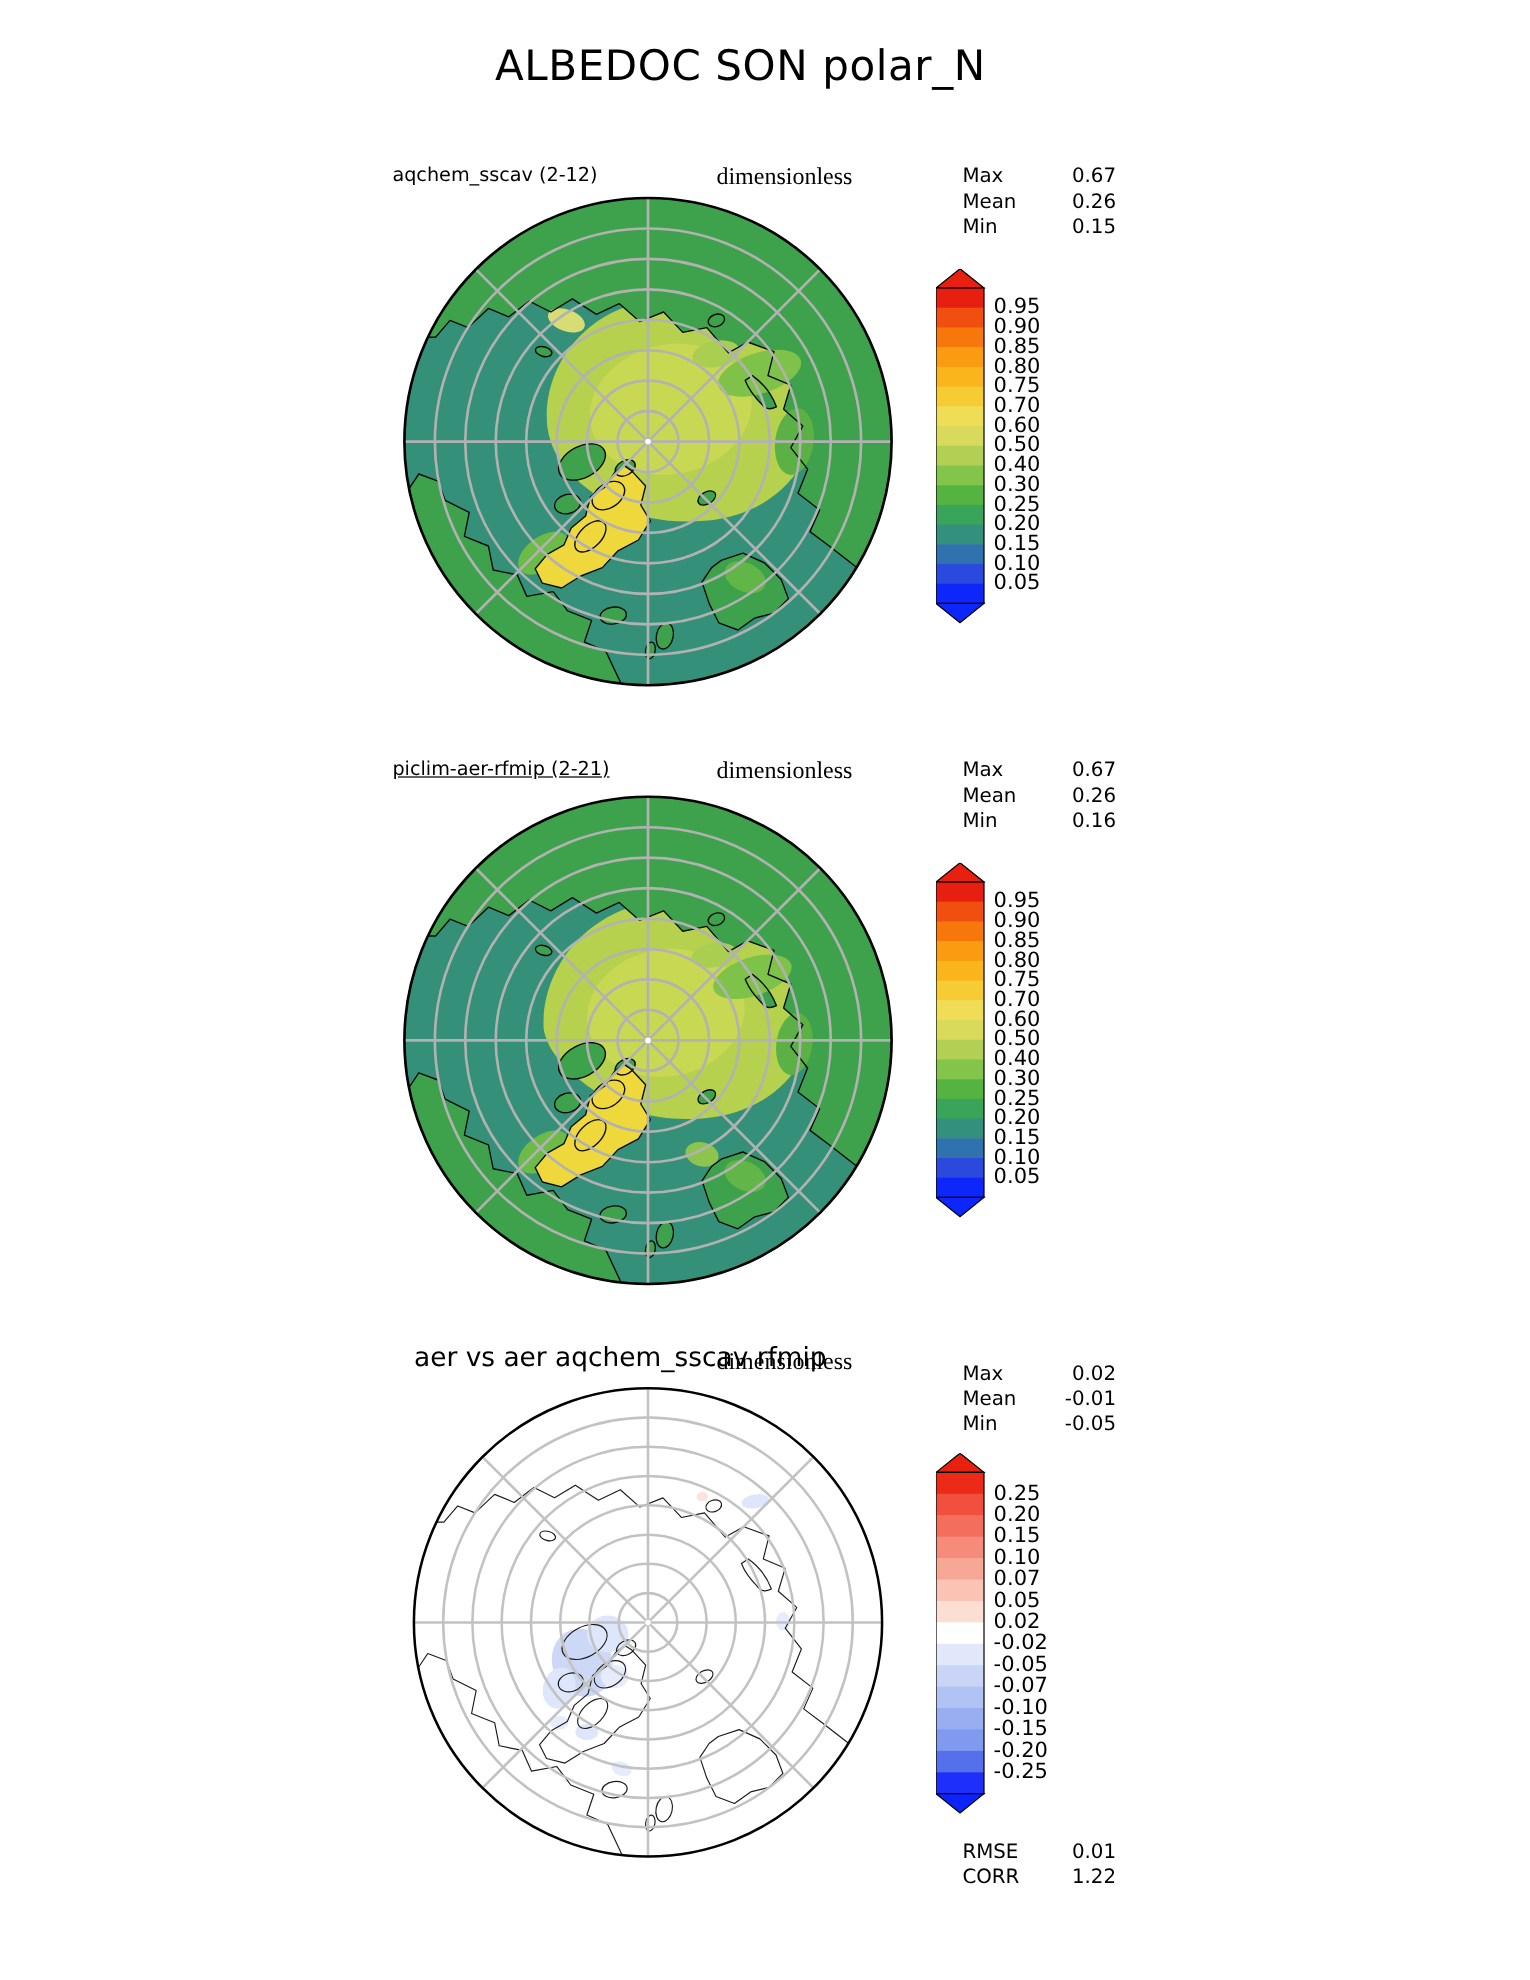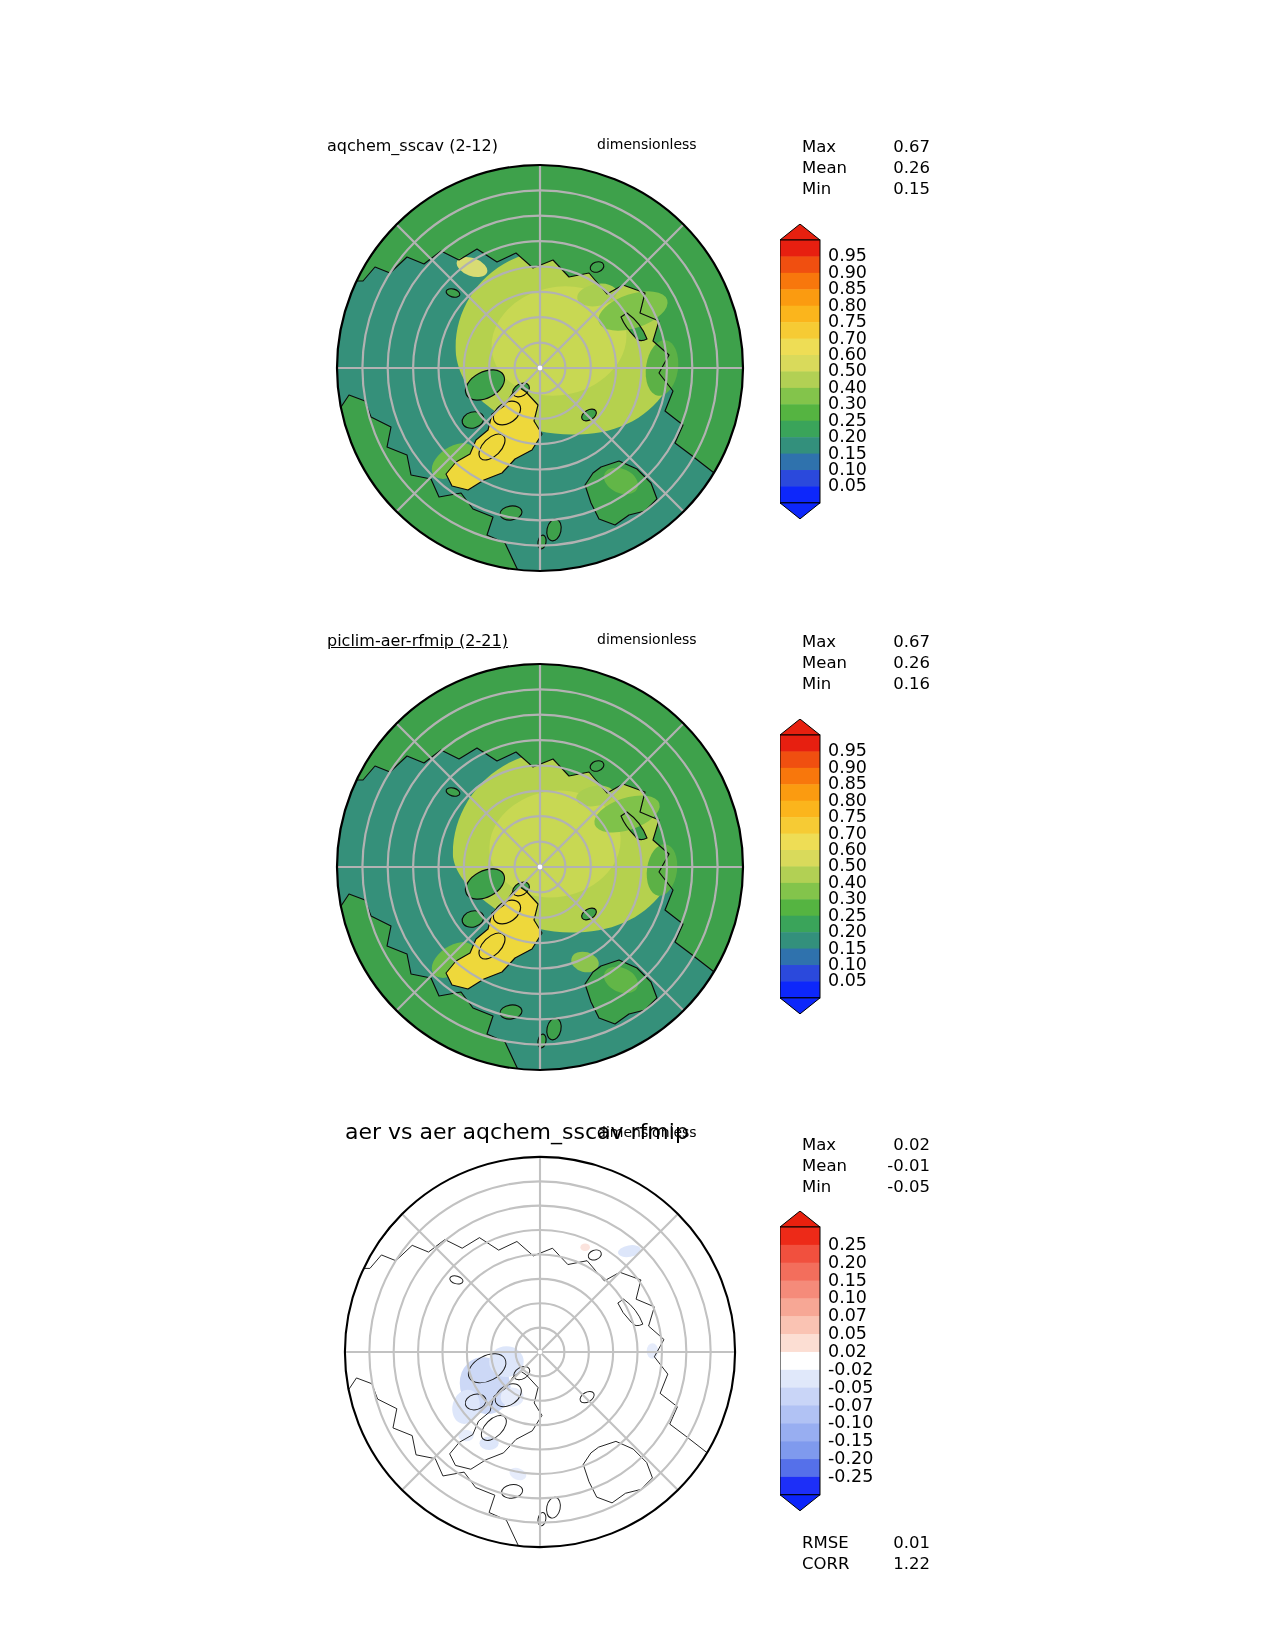--- a/index.html
+++ b/index.html
@@ -1,21 +1,21 @@
 <!DOCTYPE html>
 <html><head>
 <meta charset="utf-8">
 <style>
   html,body{margin:0;padding:0;background:#ffffff;}
   .page{position:relative;width:1275px;height:1650px;background:#fff;
         font-family:"DejaVu Sans","Liberation Sans",sans-serif;color:#000;overflow:hidden;}
   .fig-title{position:absolute;left:0;top:36px;width:1234px;text-align:center;
              font-size:35px;font-weight:400;letter-spacing:0.5px;}
   .panel-title{position:absolute;font-size:16px;white-space:nowrap;}
-  .panel-units{position:absolute;font-size:14px;white-space:nowrap;}
+  .panel-units{position:absolute;font-size:20px;white-space:nowrap;font-family:Liberation Serif, serif;}
   .big-title{font-size:22px;}
   .stats{position:absolute;left:802px;width:128px;font-size:16.5px;}
   .srow{display:flex;justify-content:space-between;line-height:21px;}
   .srow .v{text-align:center;}
   .map{position:absolute;}
   .cbar{position:absolute;left:780px;}
   .cbar text{font-size:17.5px;fill:#000;font-family:"DejaVu Sans","Liberation Sans",sans-serif;}
   .map-colored{--land:#3ea14b;--gl:#eed83b;--coast:#0b0b0b;--ocean:#35907a;--cw:1.15;}
   .map-diff{--coast:#1c1c1c;--ocean:#ffffff;--cw:1.0;}
   .land-f{fill:var(--land);stroke:none;}
@@ -78,20 +78,21 @@
       <ellipse class="land-s" cx="262" cy="104" rx="7" ry="5" transform="rotate(-20 262 104)"></ellipse>
       <ellipse class="land-s" cx="118" cy="130" rx="7" ry="4" transform="rotate(15 118 130)"></ellipse>
       <path class="land-s" d="M292,150 q14,10 20,26 q-8,4 -12,-2 q-10,-10 -14,-20 Z"></path>
       <use href="#gl-path" class="land-s"></use>
     </g>
   </defs>
 </svg>
 
 <div class="page">
 
+  <div class="fig-title">ALBEDOC SON polar_N</div>
 
   <div class="panel-title" style="left:327px;top:136px;">aqchem_sscav (2-12)</div>
   <div class="panel-units" style="left:597px;top:136px;">dimensionless</div>
   <div class="stats" style="top:136px;">
     <div class="srow">
         <span>Max</span>
         <span class="v">0.67</span>
       </div>
     <div class="srow">
         <span>Mean</span>

